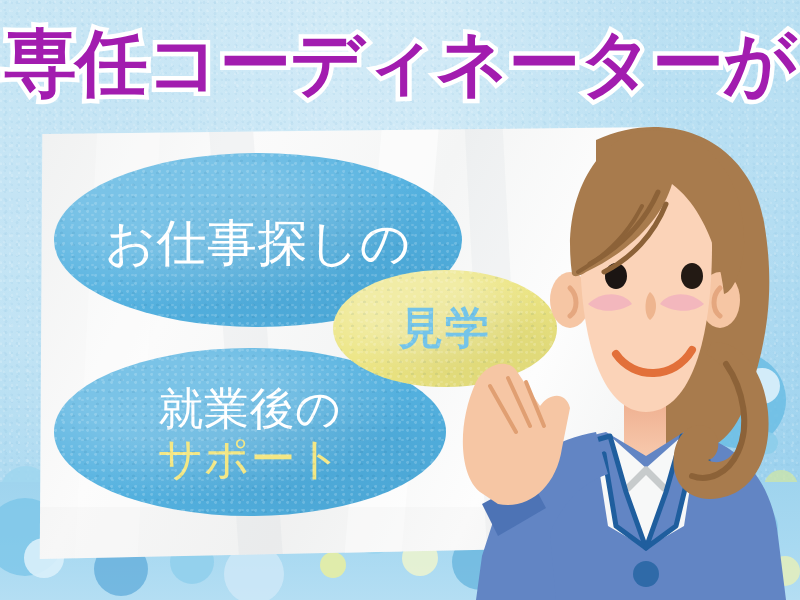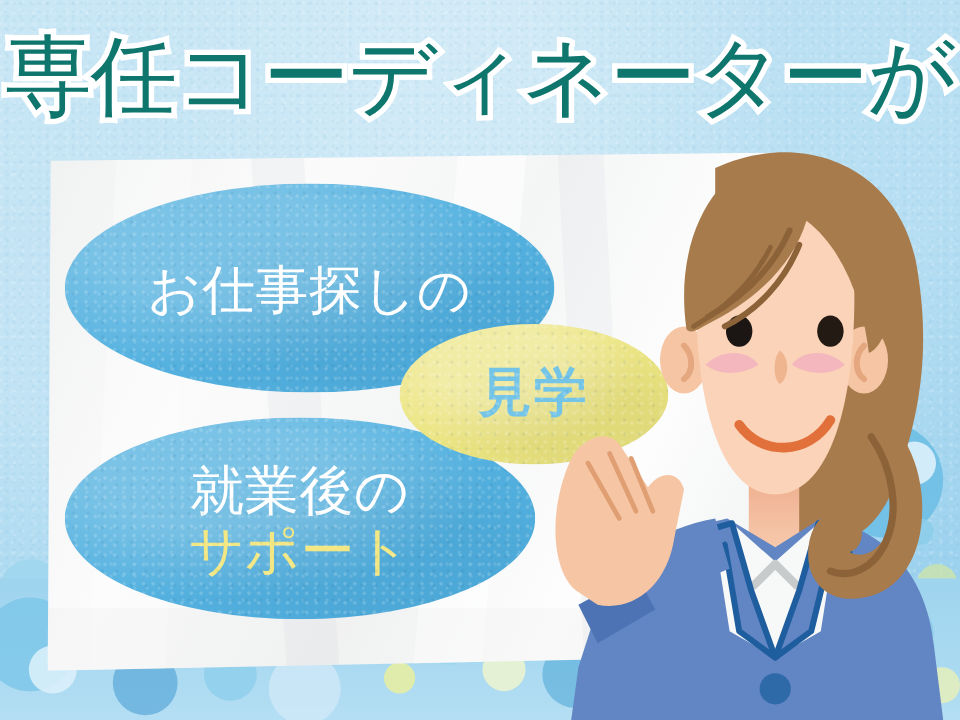--- a/index.html
+++ b/index.html
@@ -105,40 +105,40 @@
       radial-gradient(circle at 85% 20%, rgba(255,255,255,.7) 0 1.0px, transparent 1.5px);
     background-size: 8px 8px, 12px 12px, 10px 10px;
     pointer-events: none;
   }
 
   .line-white { color: #ffffff; font-weight: 500; }
   .line-yellow { color: #f3e784; font-weight: 500; }
   .line-lightblue { color: #74c4e8; font-weight: 600; }
 
   #ellipse-consult { left: 54px; top: 153px; width: 408px; height: 174px; }
-  #ellipse-consult .line-white { font-size: 44px; letter-spacing: .5px; margin-top: 6px; }
+  #ellipse-consult .line-white { font-size: 50px; letter-spacing: .5px; margin-top: 6px; }
   #ellipse-consult .line-yellow { font-size: 45px; letter-spacing: .5px; margin-top: 2px; }
 
   #ellipse-support { left: 54px; top: 348px; width: 392px; height: 168px; }
   #ellipse-support .line-white { font-size: 45px; letter-spacing: .5px; margin-top: 4px; }
   #ellipse-support .line-yellow { font-size: 45px; letter-spacing: .5px; margin-top: 2px; }
 
   #ellipse-tour { left: 333px; top: 270px; width: 224px; height: 117px; z-index: 5; }
   #ellipse-tour .line-lightblue { font-size: 44px; letter-spacing: 2px; }
 
   
   #headline {
     position: absolute;
     left: 0; right: 0;
     top: 16px;
     text-align: center;
     font-size: 72px;
-    font-weight: 400;
+    font-weight: 700;
     letter-spacing: -1px;
-    color: #0f766e;
+    color: #a21caf;
     -webkit-text-stroke: 9px #ffffff;
     paint-order: stroke fill;
     white-space: nowrap;
     z-index: 40;
   }
 
   
   #person {
     position: absolute;
     left: 420px;

